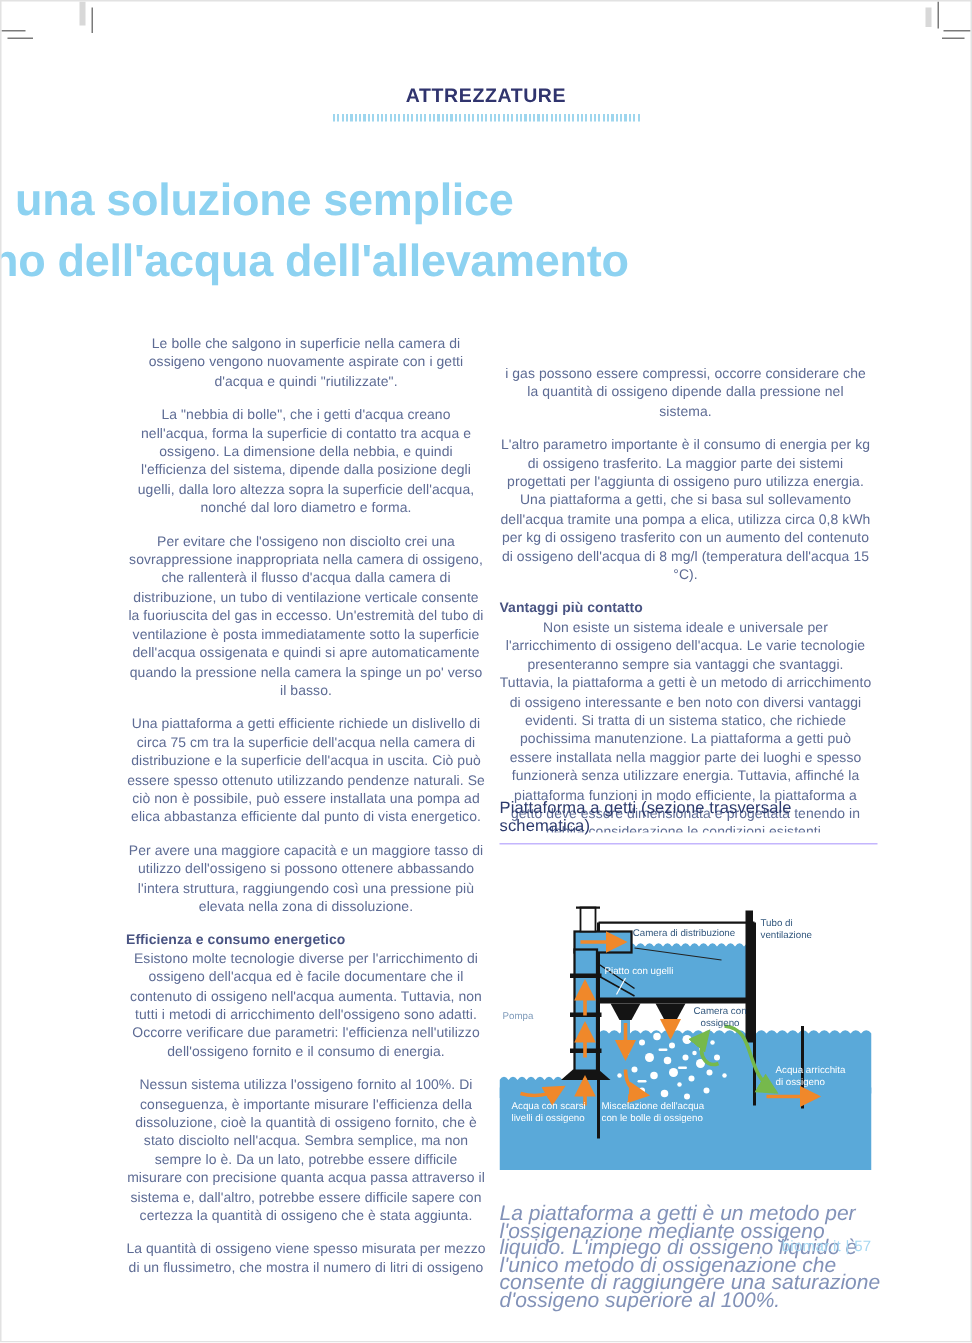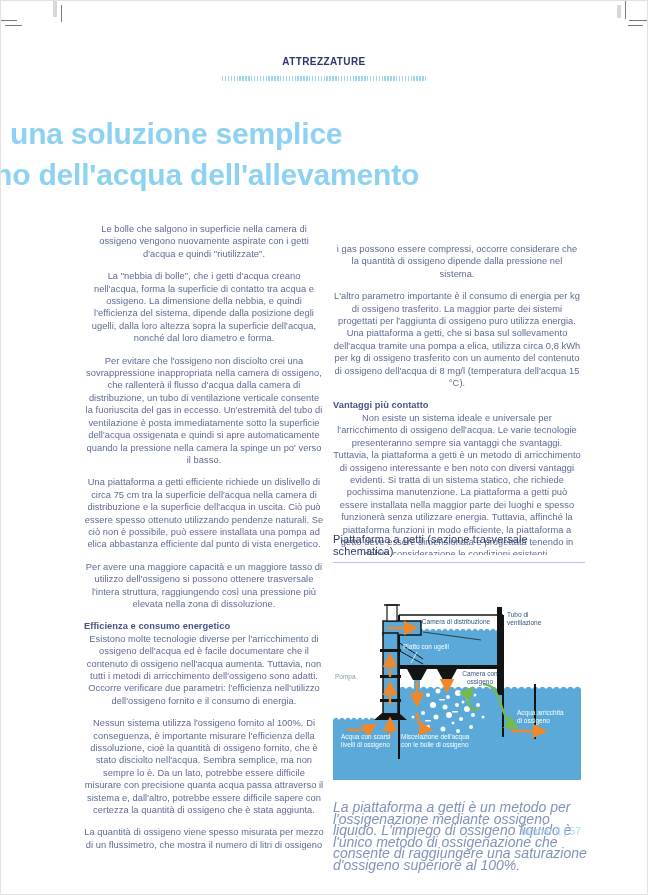--- a/index.html
+++ b/index.html
@@ -7,21 +7,21 @@
     position:relative;width:646px;height:893px;background:#ffffff;
     border:1px solid #e2e2e2;overflow:hidden;
     font-family:"Liberation Sans",sans-serif;
   }
   
   .mark{position:absolute;background:#7a7a7a;}
   .mark.light{background:#d8d8d8;}
   
   .kicker{
     position:absolute;top:55px;left:0;width:100%;text-align:center;
-    font-size:10px;font-weight:bold;letter-spacing:.4px;color:#30346e;
+    font-size:13px;font-weight:bold;letter-spacing:.4px;color:#30346e;
   }
   .tick-divider{
     position:absolute;top:75px;left:221px;width:205px;height:5px;
     background:repeating-linear-gradient(90deg,#9ed6ee 0 1.4px,rgba(255,255,255,0) 1.4px 2.9px);
   }
   
   .title{
     position:absolute;top:112px;left:0;width:580px;
     font-size:30px;line-height:41px;font-weight:bold;color:#8dd2f1;letter-spacing:-.2px;
     white-space:nowrap;
@@ -73,21 +73,21 @@
   <div class="title">
     <div class="l1">una soluzione semplice</div>
     <div class="l2">no dell'acqua dell'allevamento</div>
   </div>
 
   <div class="col col1">
     <p>Le bolle che salgono in superficie nella camera di ossigeno vengono nuovamente aspirate con i getti d'acqua e quindi "riutilizzate".</p>
     <p>La "nebbia di bolle", che i getti d'acqua creano nell'acqua, forma la superficie di contatto tra acqua e ossigeno. La dimensione della nebbia, e quindi l'efficienza del sistema, dipende dalla posizione degli ugelli, dalla loro altezza sopra la superficie dell'acqua, nonché dal loro diametro e forma.</p>
     <p>Per evitare che l'ossigeno non disciolto crei una sovrappressione inappropriata nella camera di ossigeno, che rallenterà il flusso d'acqua dalla camera di distribuzione, un tubo di ventilazione verticale consente la fuoriuscita del gas in eccesso. Un'estremità del tubo di ventilazione è posta immediatamente sotto la superficie dell'acqua ossigenata e quindi si apre automaticamente quando la pressione nella camera la spinge un po' verso il basso.</p>
     <p>Una piattaforma a getti efficiente richiede un dislivello di circa 75 cm tra la superficie dell'acqua nella camera di distribuzione e la superficie dell'acqua in uscita. Ciò può essere spesso ottenuto utilizzando pendenze naturali. Se ciò non è possibile, può essere installata una pompa ad elica abbastanza efficiente dal punto di vista energetico.</p>
-    <p>Per avere una maggiore capacità e un maggiore tasso di utilizzo dell'ossigeno si possono ottenere trasversale l'intera struttura, raggiungendo così una pressione più elevata nella zona di dissoluzione.</p>
+    <p>Per avere una maggiore capacità e un maggiore tasso di utilizzo dell'ossigeno si possono ottenere abbassando l'intera struttura, raggiungendo così una pressione più elevata nella zona di dissoluzione.</p>
     <h3>Efficienza e consumo energetico</h3>
     <p>Esistono molte tecnologie diverse per l'arricchimento di ossigeno dell'acqua ed è facile documentare che il contenuto di ossigeno nell'acqua aumenta. Tuttavia, non tutti i metodi di arricchimento dell'ossigeno sono adatti. Occorre verificare due parametri: l'efficienza nell'utilizzo dell'ossigeno fornito e il consumo di energia.</p>
     <p>Nessun sistema utilizza l'ossigeno fornito al 100%. Di conseguenza, è importante misurare l'efficienza della dissoluzione, cioè la quantità di ossigeno fornito, che è stato disciolto nell'acqua. Sembra semplice, ma non sempre lo è. Da un lato, potrebbe essere difficile misurare con precisione quanta acqua passa attraverso il sistema e, dall'altro, potrebbe essere difficile sapere con certezza la quantità di ossigeno che è stata aggiunta.</p>
     <p>La quantità di ossigeno viene spesso misurata per mezzo di un flussimetro, che mostra il numero di litri di ossigeno che passa attraverso il misuratore. Però, poiché</p>
   </div>
 
   <div class="col col2">
     <p>i gas possono essere compressi, occorre considerare che la quantità di ossigeno dipende dalla pressione nel sistema.</p>
     <p>L'altro parametro importante è il consumo di energia per kg di ossigeno trasferito. La maggior parte dei sistemi progettati per l'aggiunta di ossigeno puro utilizza energia. Una piattaforma a getti, che si basa sul sollevamento dell'acqua tramite una pompa a elica, utilizza circa 0,8 kWh per kg di ossigeno trasferito con un aumento del contenuto di ossigeno dell'acqua di 8 mg/l (temperatura dell'acqua 15 °C).</p>
     <h3>Vantaggi più contatto</h3>

